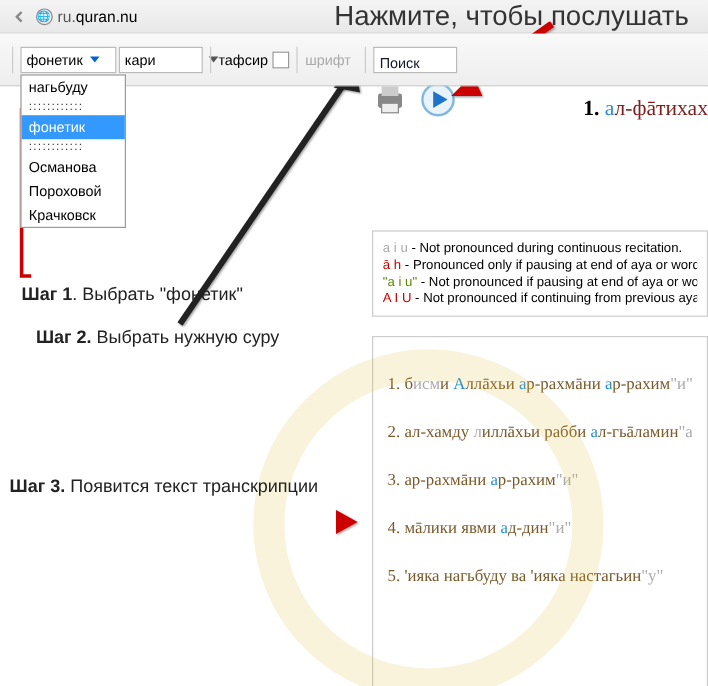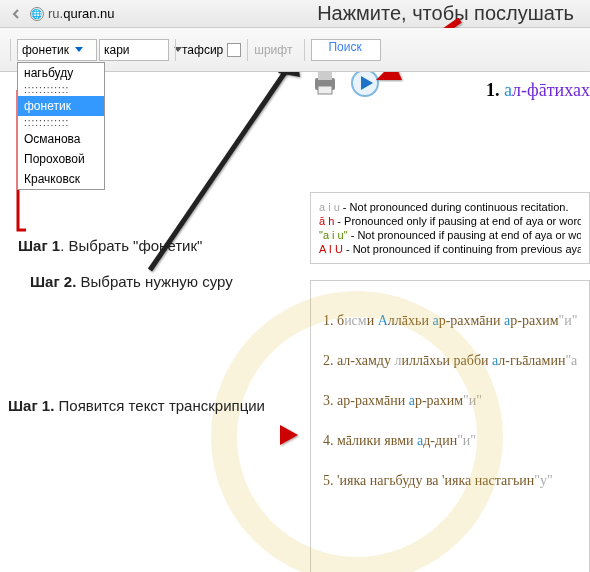--- a/index.html
+++ b/index.html
@@ -34,21 +34,21 @@
     display: flex; align-items: center; justify-content: center;
     color: #888;
   }
   .url-bar {
     flex: 1;
     color: #555;
     font-size: 13px;
   }
   .domain { color: #000; }
   .listen-label {
-    font-size: 20px;
+    font-size: 23px;
     color: #333;
     margin-right: 10px;
     white-space: nowrap;
   }
   .toolbar {
     height: 44px;
     background: linear-gradient(#f9f9f9, #eee);
     border-bottom: 1px solid #ccc;
     display: flex;
     align-items: center;
@@ -121,24 +121,24 @@
   .checkbox {
     width: 14px; height: 14px;
     border: 1px solid #999;
     background: #fff;
     margin-left: 2px;
   }
   .search-box {
     height: 22px;
     border: 1px solid #bbb;
     background: #fff;
-    padding: 0 16px;
-    color: #3b82f6;
-    display: flex;
-    align-items: flex-start;
+    padding: 0 4px;
+    color: #0f172a;
+    display: flex;
+    align-items: flex-end;
     width: 70px;
   }
   .icon-row {
     display: flex;
     gap: 10px;
     position: absolute;
     top: 68px;
     left: 310px;
   }
   .print-icon, .play-icon {
@@ -147,21 +147,21 @@
   .title-area {
     position: absolute;
     top: 80px;
     right: 0;
     text-align: right;
     font-family: Georgia, serif;
     font-size: 18px;
   }
   .title-num { font-weight: bold; }
   .title-a { color: #2a8fd1; }
-  .title-rest { color: #6d28d9; }
+  .title-rest { color: #7f1d1d; }
   .legend {
     position: absolute;
     top: 192px;
     left: 310px;
     right: 0;
     border: 1px solid #ccc;
     padding: 6px 8px;
     font-size: 11px;
     background: #fff;
   }
@@ -313,21 +313,21 @@
   </div>
 </div>
 
 <div class="step" style="top:237px; left:18px">
   <b>Шаг 1</b><span>. Выбрать "фонетик"</span>
 </div>
 <div class="step" style="top:273px; left:30px">
   <b>Шаг 2.</b><span> Выбрать нужную суру</span>
 </div>
 <div class="step" style="top:397px; left:8px">
-  <b>Шаг 1.</b><span> Появится текст транскрипции</span>
+  <b>Шаг 3.</b><span> Появится текст транскрипции</span>
 </div>
 
 <svg class="arrow-red" style="top:75px; left:0; width:60px; height:40px">
   <defs>
       <filter id="ds1">
         <feDropShadow dx="1" dy="1" stdDeviation="1" flood-opacity="0.4"></feDropShadow>
       </filter>
     </defs>
   <path d="M2 20 L40 20" stroke="#c00" stroke-width="7" filter="url(#ds1)"></path>
   <path d="M36 10 L52 20 L36 30 Z" fill="#c00" filter="url(#ds1)"></path>

